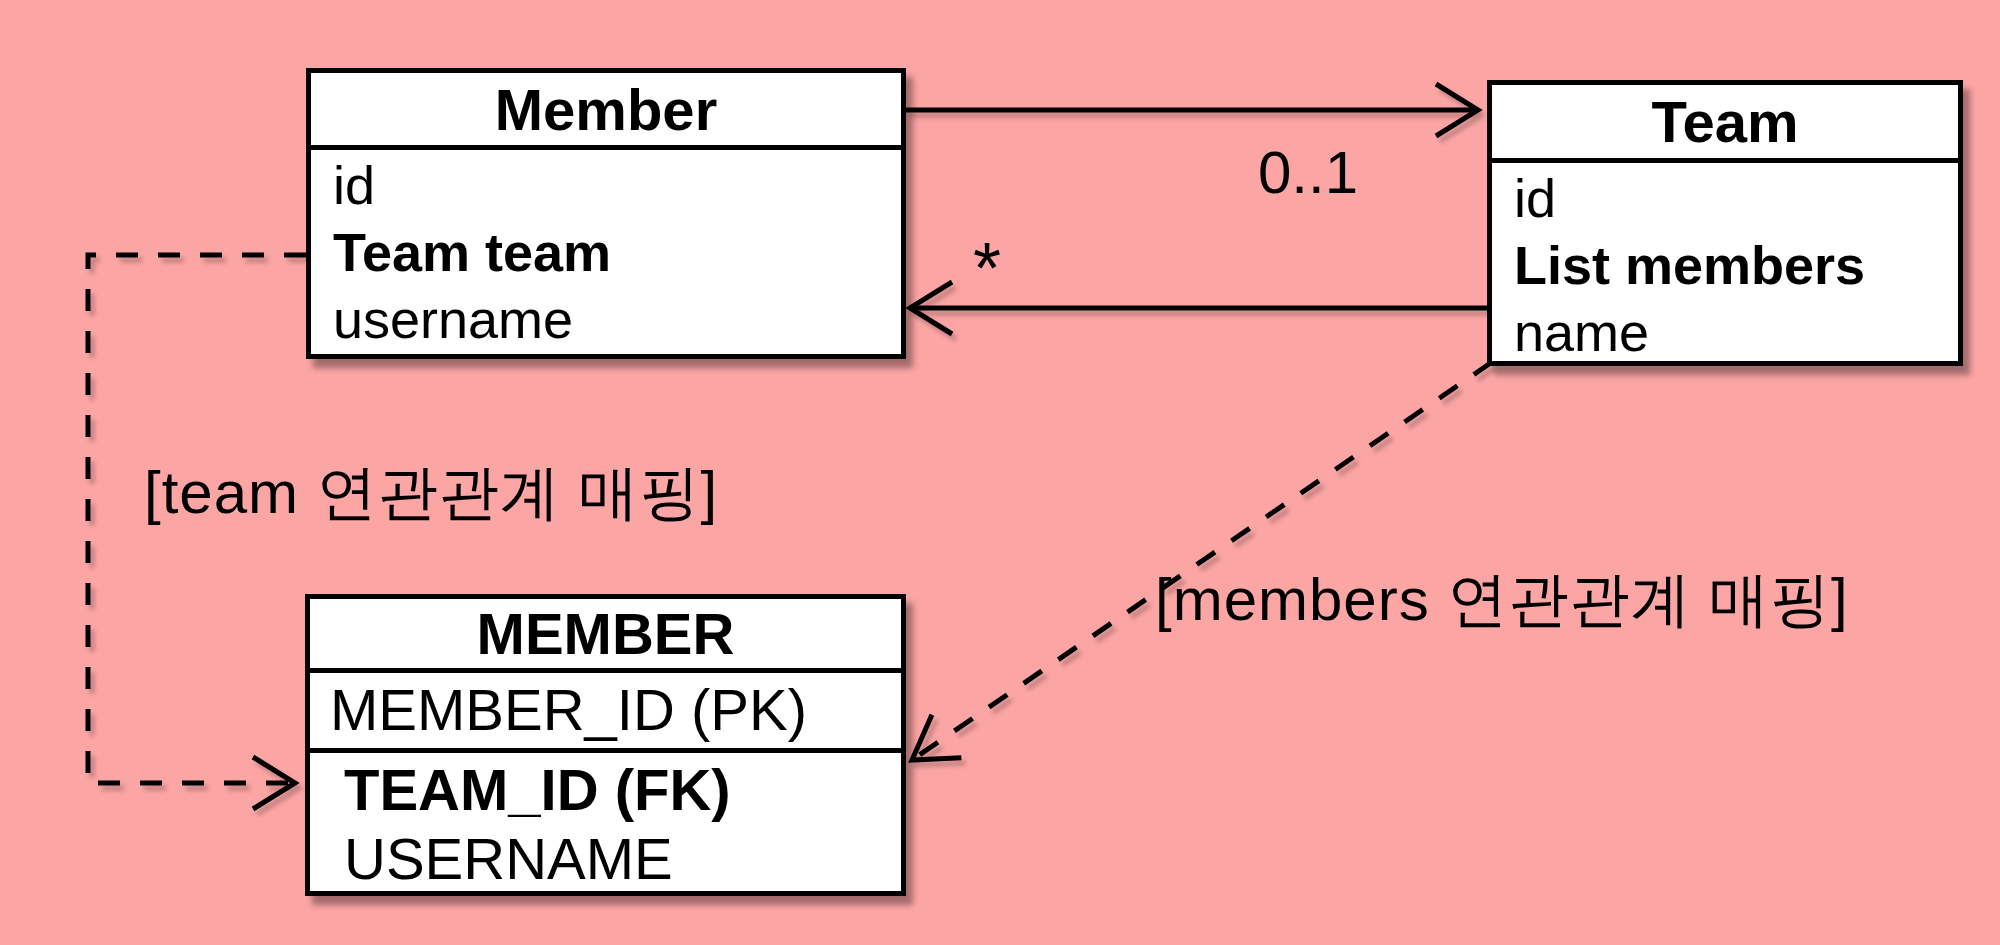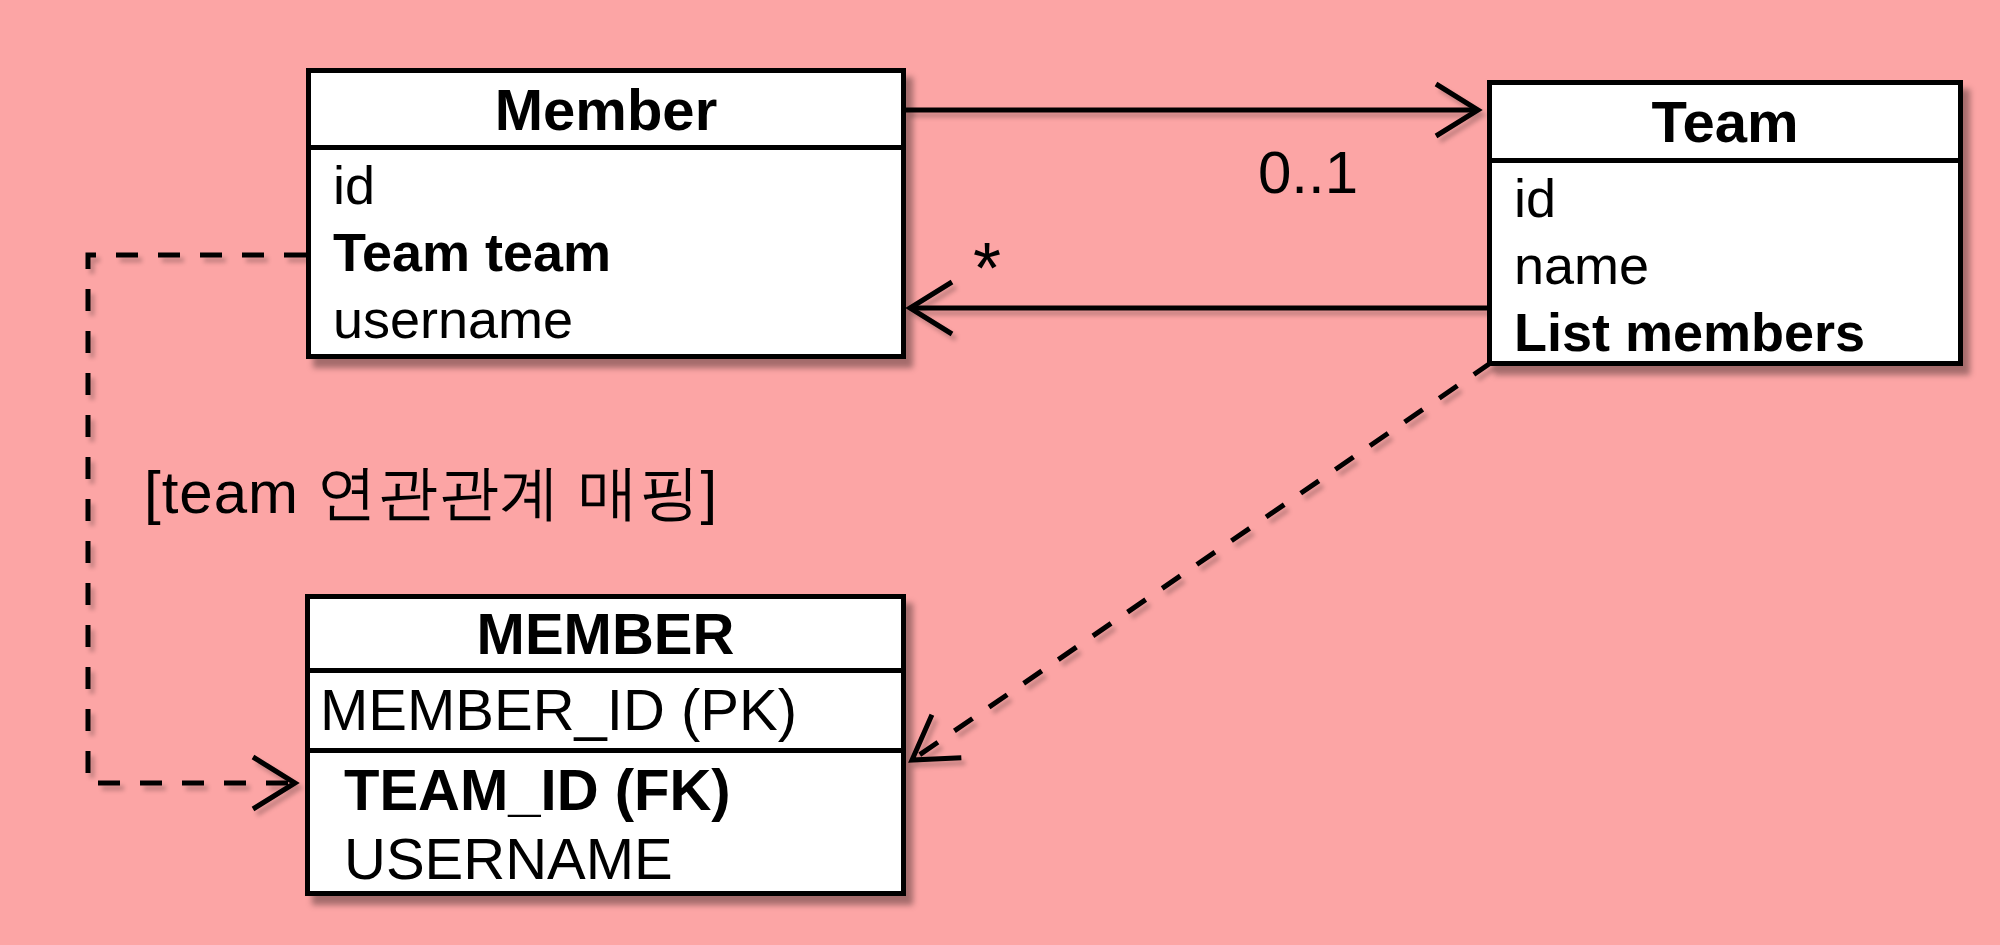--- a/index.html
+++ b/index.html
@@ -62,21 +62,21 @@
 
   
   .member-table { left: 305px; top: 594px; width: 601px; height: 302px; }
   .member-table .box-title { height: 74px; line-height: 70px; }
   .pk-row {
     box-sizing: border-box;
     height: 80px;
     border-bottom: 5px solid #000000;
     font-size: 58px;
     line-height: 74px;
-    padding-left: 10px;
+    padding-left: 20px;
     white-space: nowrap;
   }
   .table-lower { padding: 2px 8px 0 34px; }
   .table-lower .field-row { font-size: 58px; line-height: 69px; }
 
   .float-label {
     position: absolute;
     white-space: nowrap;
   }
   .multiplicity {
@@ -120,34 +120,35 @@
       <div class="field-row">id</div>
       <div class="field-row bold">Team team</div>
       <div class="field-row">username</div>
     </div>
   </div>
 
   <div class="uml-box team-class">
     <div class="box-title">Team</div>
     <div class="box-body">
       <div class="field-row">id</div>
+      <div class="field-row bold">List members</div>
       <div class="field-row">name</div>
-      <div class="field-row bold">List members</div>
     </div>
   </div>
 
   <div class="uml-box member-table">
     <div class="box-title">MEMBER</div>
     <div class="pk-row">MEMBER_ID (PK)</div>
     <div class="table-lower">
       <div class="field-row bold">TEAM_ID (FK)</div>
       <div class="field-row">USERNAME</div>
     </div>
   </div>
 
   <div class="float-label multiplicity" style="left:1258px; top:134px;margin-top:7px;">0..1</div>
 
   <div class="float-label star-label" style="left:973px; top:232px;">*</div>
 
   <div class="float-label mapping-label" style="left:96px; top:460px;margin-left:48px;">[team 연관관계 매핑]</div>
 
+  <div class="float-label mapping-label" style="left:1155px; top:567px;">[members 연관관계 매핑]</div>
 
 </div>
 
 </body></html>

